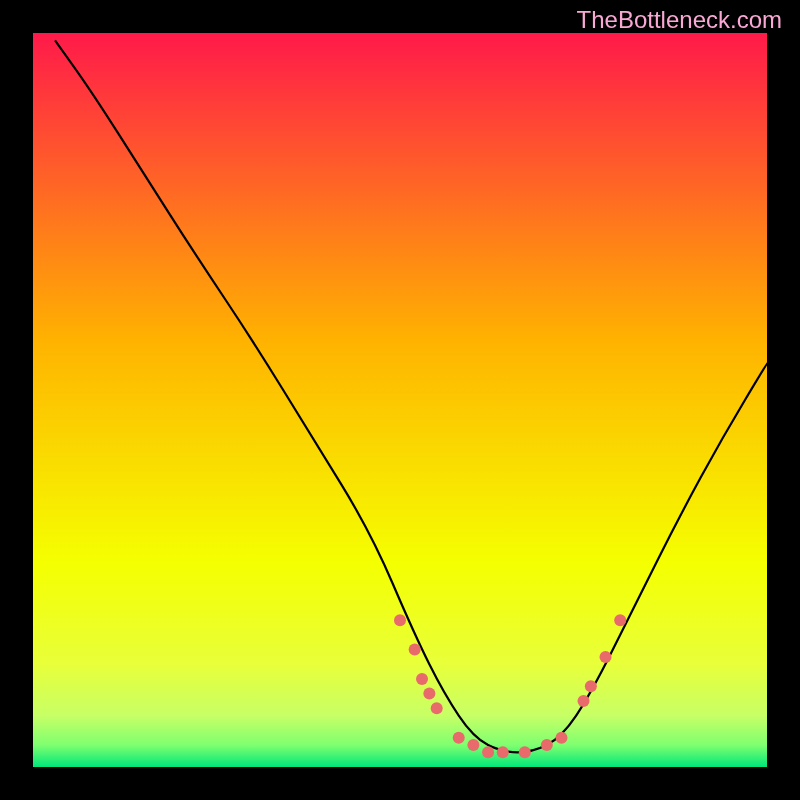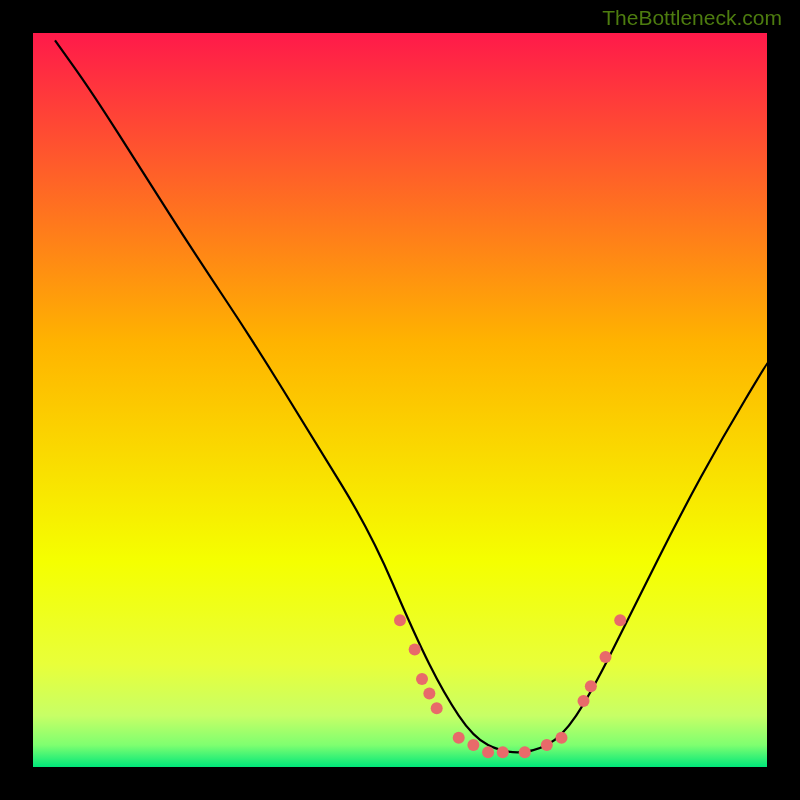--- a/index.html
+++ b/index.html
@@ -8,22 +8,22 @@
     background: #000;
     width: 800px;
     height: 800px;
     position: relative;
     font-family: Arial, sans-serif;
   }
   .watermark {
     position: absolute;
     top: 6px;
     right: 18px;
-    color: #4d7c0f;
-    font-size: 21px;
+    color: #f9a8d4;
+    font-size: 24px;
     font-weight: 500;
     z-index: 10;
   }
   .plot-area {
     position: absolute;
     left: 33px;
     top: 33px;
     width: 734px;
     height: 734px;
   }

